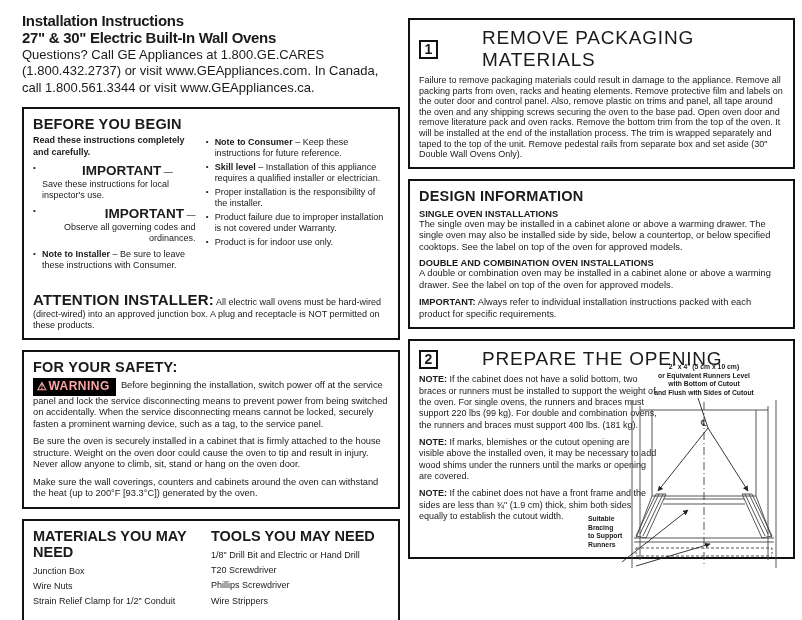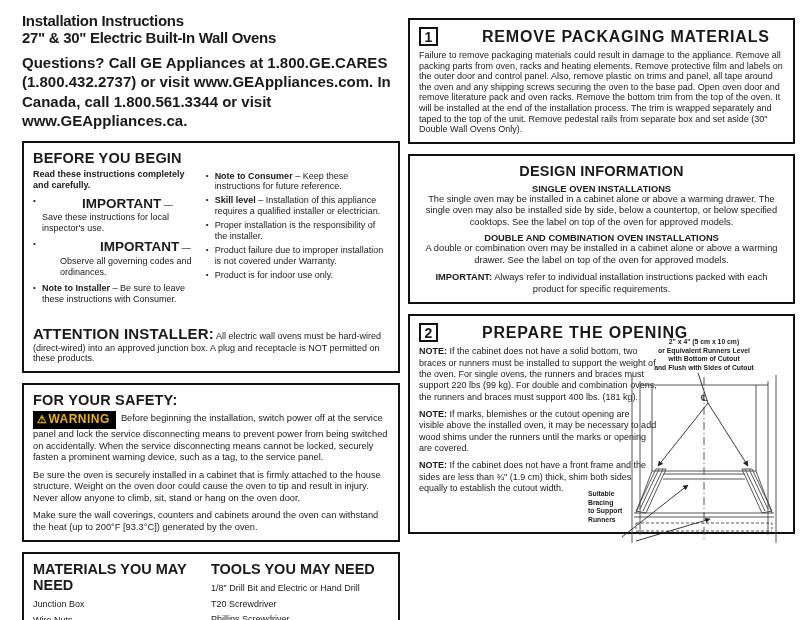--- a/index.html
+++ b/index.html
@@ -3,62 +3,62 @@
 <meta charset="utf-8">
 <style>
   * { margin:0; padding:0; box-sizing:border-box; }
   body { font-family:"Liberation Sans", sans-serif; background:#fff; color:#1a1a1a; }
   .page { position:relative; width:802px; height:620px; background:#fff; overflow:hidden; }
 
   .col-left  { position:absolute; left:22px;  top:12px; width:378px; }
   .col-right { position:absolute; left:408px; top:18px; width:387px; }
 
   .doc-title { font-size:15px; font-weight:bold; line-height:1.15; letter-spacing:-0.3px; }
-  .contact   { font-size:15px; font-weight:bold; line-height:1.3; margin-top:6px; }
+  .contact   { font-size:13px; font-weight:normal; line-height:1.3; margin-top:0; }
 
   .box { border:2px solid #111; background:#fff; padding:7px 9px; margin-top:10px; }
   .box-heading { font-size:14.5px; font-weight:bold; letter-spacing:0.2px; margin-bottom:3px; }
 
   .body-text { font-size:9px; line-height:1.18; }
   .bold { font-weight:bold; }
 
   
   .byb-cols { display:flex; gap:10px; }
   .byb-left  { width:47%; }
   .byb-right { width:53%; padding-top:2px; }
   .intro { font-size:9px; font-weight:bold; line-height:1.3; margin-bottom:4px; }
   .bullet { display:flex; font-size:9px; line-height:1.22; margin-bottom:3px; }
   .bullet .marker { width:9px; flex:0 0 9px; font-size:8px; }
   .lead-xl { font-size:13.5px; font-weight:bold;padding-left:40px; }
   .lead-sm { font-weight:bold; }
-  .indent2 { padding-left:18px; }
+  .indent2 { padding-left:18px;text-align:right; }
   .mb5 { margin-bottom:5px; }
   .attention { margin-top:17px; font-size:9px; line-height:1.2; }
   .attention-lead { font-size:15px; font-weight:bold; letter-spacing:0.2px; }
 
   
-  .warn-badge { display:inline-block; background:#000; color:#eab308; font-weight:bold;
+  .warn-badge { display:inline-block; background:#000; color:#fca5a5; font-weight:bold;
                 font-size:12px; padding:1px 6px 2px 4px; letter-spacing:0.5px; margin-right:5px;
                 vertical-align:-2px; }
   .warn-badge .tri { font-size:11px; margin-right:1px; }
   .safety-p { font-size:9.3px; line-height:1.24; margin-bottom:6px; }
   .safety-p:last-child { margin-bottom:0; }
 
   
   .mt-cols { display:flex; }
   .mt-col-a { width:50%; }
   .mt-col-b { width:50%; }
   .mt-heading { font-size:14.5px; font-weight:bold; margin-bottom:4px; }
   .mt-item { font-size:9px; line-height:1.7; }
 
   
   .step-head { display:flex; align-items:center; gap:8px; margin-bottom:4px; }
   .step-num { border:2px solid #111; width:19px; height:19px; display:flex; align-items:center;
               justify-content:center; font-size:14px; font-weight:bold; flex:0 0 19px; }
-  .step-title { font-size:16px; font-weight:bold; letter-spacing:0.8px;padding-left:36px; }
+  .step-title { font-size:19px; font-weight:normal; letter-spacing:0.8px;padding-left:36px; }
 
   
   .di-subhead { font-size:9.3px; font-weight:bold; margin-top:5px; }
   .di-body { font-size:9.3px; line-height:1.24; }
   .di-important { font-size:9.3px; line-height:1.24; margin-top:6px; }
 
   
   .step2-box { position:relative; min-height:220px; }
   .notes { width:238px; }
   .note { font-size:9px; line-height:1.26; margin-bottom:6px; }
@@ -164,21 +164,21 @@
   <div class="col-right">
 
     <div class="box" style="margin-top:0; min-height:108px;">
       <div class="step-head">
         <span class="step-num">1</span>
         <span class="step-title">REMOVE PACKAGING MATERIALS</span>
       </div>
       <div class="body-text">Failure to remove packaging materials could result in damage to the appliance. Remove all packing parts from oven, racks and heating elements. Remove protective film and labels on the outer door and control panel. Also, remove plastic on trims and panel, all tape around the oven and any shipping screws securing the oven to the base pad. Open oven door and remove literature pack and oven racks. Remove the bottom trim from the top of the oven. It will be installed at the end of the installation process. The trim is wrapped separately and taped to the top of the unit. Remove pedestal rails from separate box and set aside (30" Double Wall Ovens Only).</div>
     </div>
 
-    <div class="box" style="min-height:128px;text-align:center;">
+    <div class="box" style="min-height:128px;">
       <div class="box-heading">DESIGN INFORMATION</div>
       <div class="di-subhead">SINGLE OVEN INSTALLATIONS</div>
       <div class="di-body">The single oven may be installed in a cabinet alone or above a warming drawer. The single oven may also be installed side by side, below a countertop, or below specified cooktops. See the label on top of the oven for approved models.</div>
       <div class="di-subhead">DOUBLE AND COMBINATION OVEN INSTALLATIONS</div>
       <div class="di-body">A double or combination oven may be installed in a cabinet alone or above a warming drawer. See the label on top of the oven for approved models.</div>
       <div class="di-important">
         <span class="bold">IMPORTANT:</span><span> Always refer to individual installation instructions packed with each product for specific requirements.</span>
       </div>
     </div>
 

